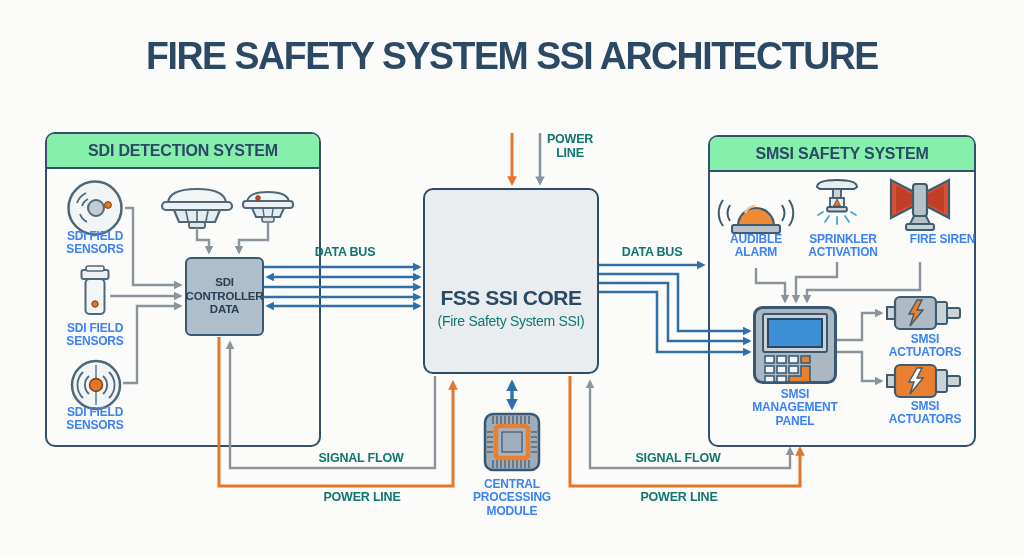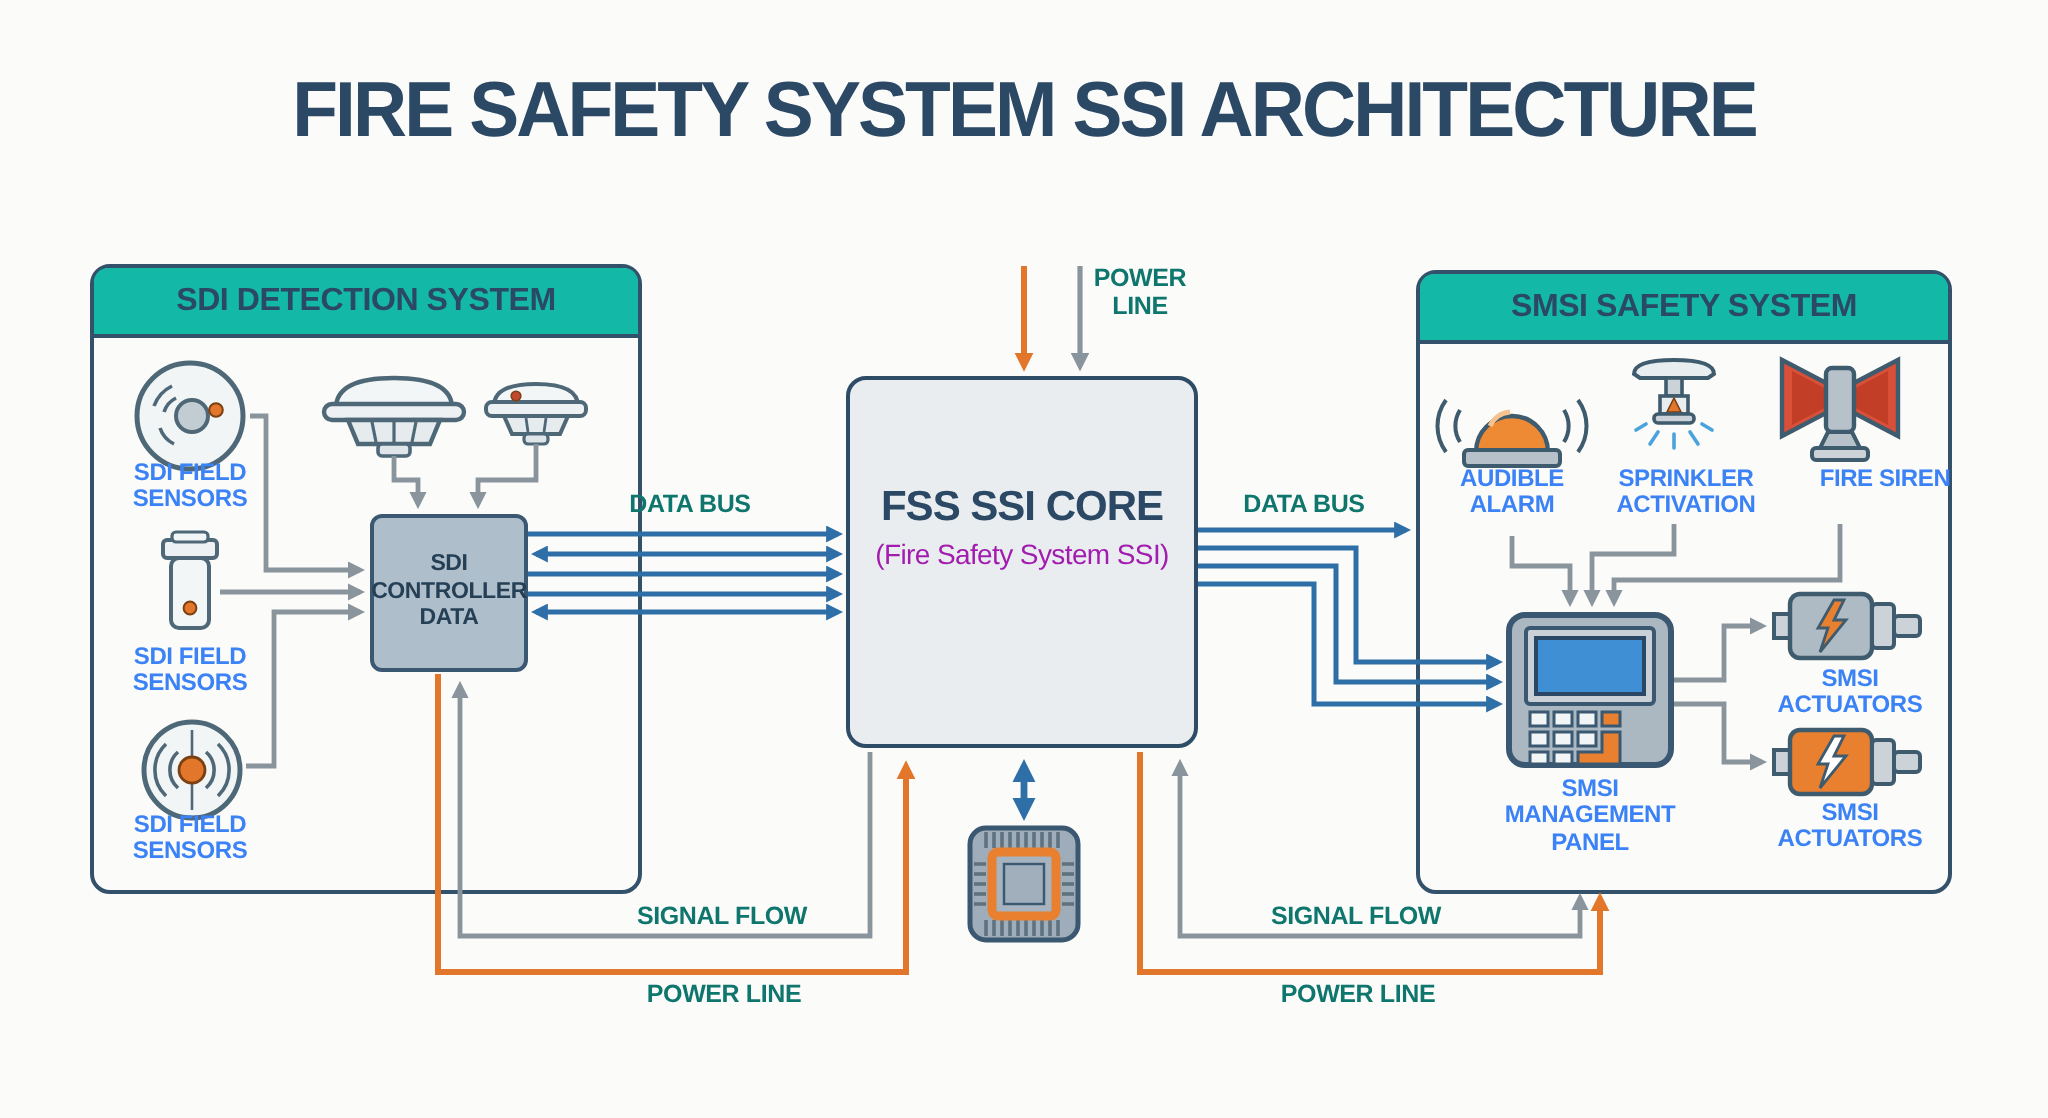--- a/index.html
+++ b/index.html
@@ -3,28 +3,28 @@
 <meta charset="utf-8">
 <style>
   html,body{margin:0;padding:0;background:#FBFBF9;}
   #canvas{position:relative;width:1024px;height:559px;background:#FBFBF9;overflow:hidden;
           font-family:"Liberation Sans","DejaVu Sans",sans-serif;color:#2B4865;}
   .abs{position:absolute;}
   #title{position:absolute;top:34px;left:0;width:1024px;text-align:center;
          font-size:39px;font-weight:700;letter-spacing:-1.5px;color:#2B4865;
          transform:scaleX(.96);transform-origin:center;}
   .panel{position:absolute;border:2.5px solid #33516B;border-radius:10px;background:transparent;}
-  .panel-header{height:33px;background:#14b8a6;border-bottom:2.5px solid #33516B;
+  .panel-header{height:33px;background:#86efac;border-bottom:2.5px solid #33516B;
                 border-radius:7px 7px 0 0;display:flex;align-items:center;justify-content:center;
                 font-size:16px;font-weight:700;letter-spacing:-0.2px;color:#2B4865;}
   .corebox{position:absolute;left:423px;top:188px;width:176px;height:186px;background:#E9EDF0;
            border:2.5px solid #2E4C66;border-radius:10px;display:flex;flex-direction:column;
-           align-items:center;padding-top:52px;box-sizing:border-box;}
+           align-items:center;justify-content:center;padding-top:52px;box-sizing:border-box;}
   .core-title{font-size:21px;font-weight:700;letter-spacing:-0.5px;color:#2B4865;}
-  .core-sub{font-size:14px;font-weight:400;letter-spacing:-0.3px;color:#a21caf;margin-top:3px;}
+  .core-sub{font-size:14px;font-weight:400;letter-spacing:-0.3px;color:#0f766e;margin-top:3px;}
   .ctrl{position:absolute;left:185px;top:257px;width:79px;height:79px;background:#AFBECB;
         border:2.5px solid #3A5871;border-radius:6px;box-sizing:border-box;display:flex;
         align-items:center;justify-content:center;text-align:center;
         font-size:11.5px;font-weight:700;line-height:1.18;color:#253F55;letter-spacing:-0.2px;}
   .label{position:absolute;text-align:center;font-size:12px;font-weight:700;line-height:1.12;
          color:#3b82f6;letter-spacing:-0.2px;}
   .wlabel{position:absolute;text-align:center;font-size:12.5px;font-weight:700;line-height:1.1;
           color:#0f766e;letter-spacing:-0.2px;}
   svg{display:block;}
   #wires{position:absolute;left:0;top:0;pointer-events:none;}
@@ -207,20 +207,21 @@
         <line x1="8" y1="42" x2="14" y2="42"></line>
       <line x1="52" y1="22" x2="58" y2="22"></line>
         <line x1="52" y1="27" x2="58" y2="27"></line>
         <line x1="52" y1="32" x2="58" y2="32"></line>
       <line x1="52" y1="37" x2="58" y2="37"></line>
         <line x1="52" y1="42" x2="58" y2="42"></line>
     </g>
     <rect x="17" y="16" width="32" height="32" rx="3" fill="#A7B4BF" stroke="#E8802F" stroke-width="4.5"></rect>
     <rect x="23" y="22" width="20" height="20" fill="#A0AFBB" stroke="#3A5871" stroke-width="1.2"></rect>
   </svg>
+  <div class="label" style="left:457px;top:478px;width:110px;">CENTRAL PROCESSING MODULE</div>
 
   <div class="wlabel" style="left:538px;top:133px;width:64px;">POWER LINE</div>
   <div class="wlabel" style="left:300px;top:246px;width:90px;">DATA BUS</div>
   <div class="wlabel" style="left:607px;top:246px;width:90px;">DATA BUS</div>
   <div class="wlabel" style="left:301px;top:452px;width:120px;">SIGNAL FLOW</div>
   <div class="wlabel" style="left:302px;top:491px;width:120px;">POWER LINE</div>
   <div class="wlabel" style="left:618px;top:452px;width:120px;">SIGNAL FLOW</div>
   <div class="wlabel" style="left:619px;top:491px;width:120px;">POWER LINE</div>
 
   <svg id="wires" width="1024" height="559" viewBox="0 0 1024 559">

